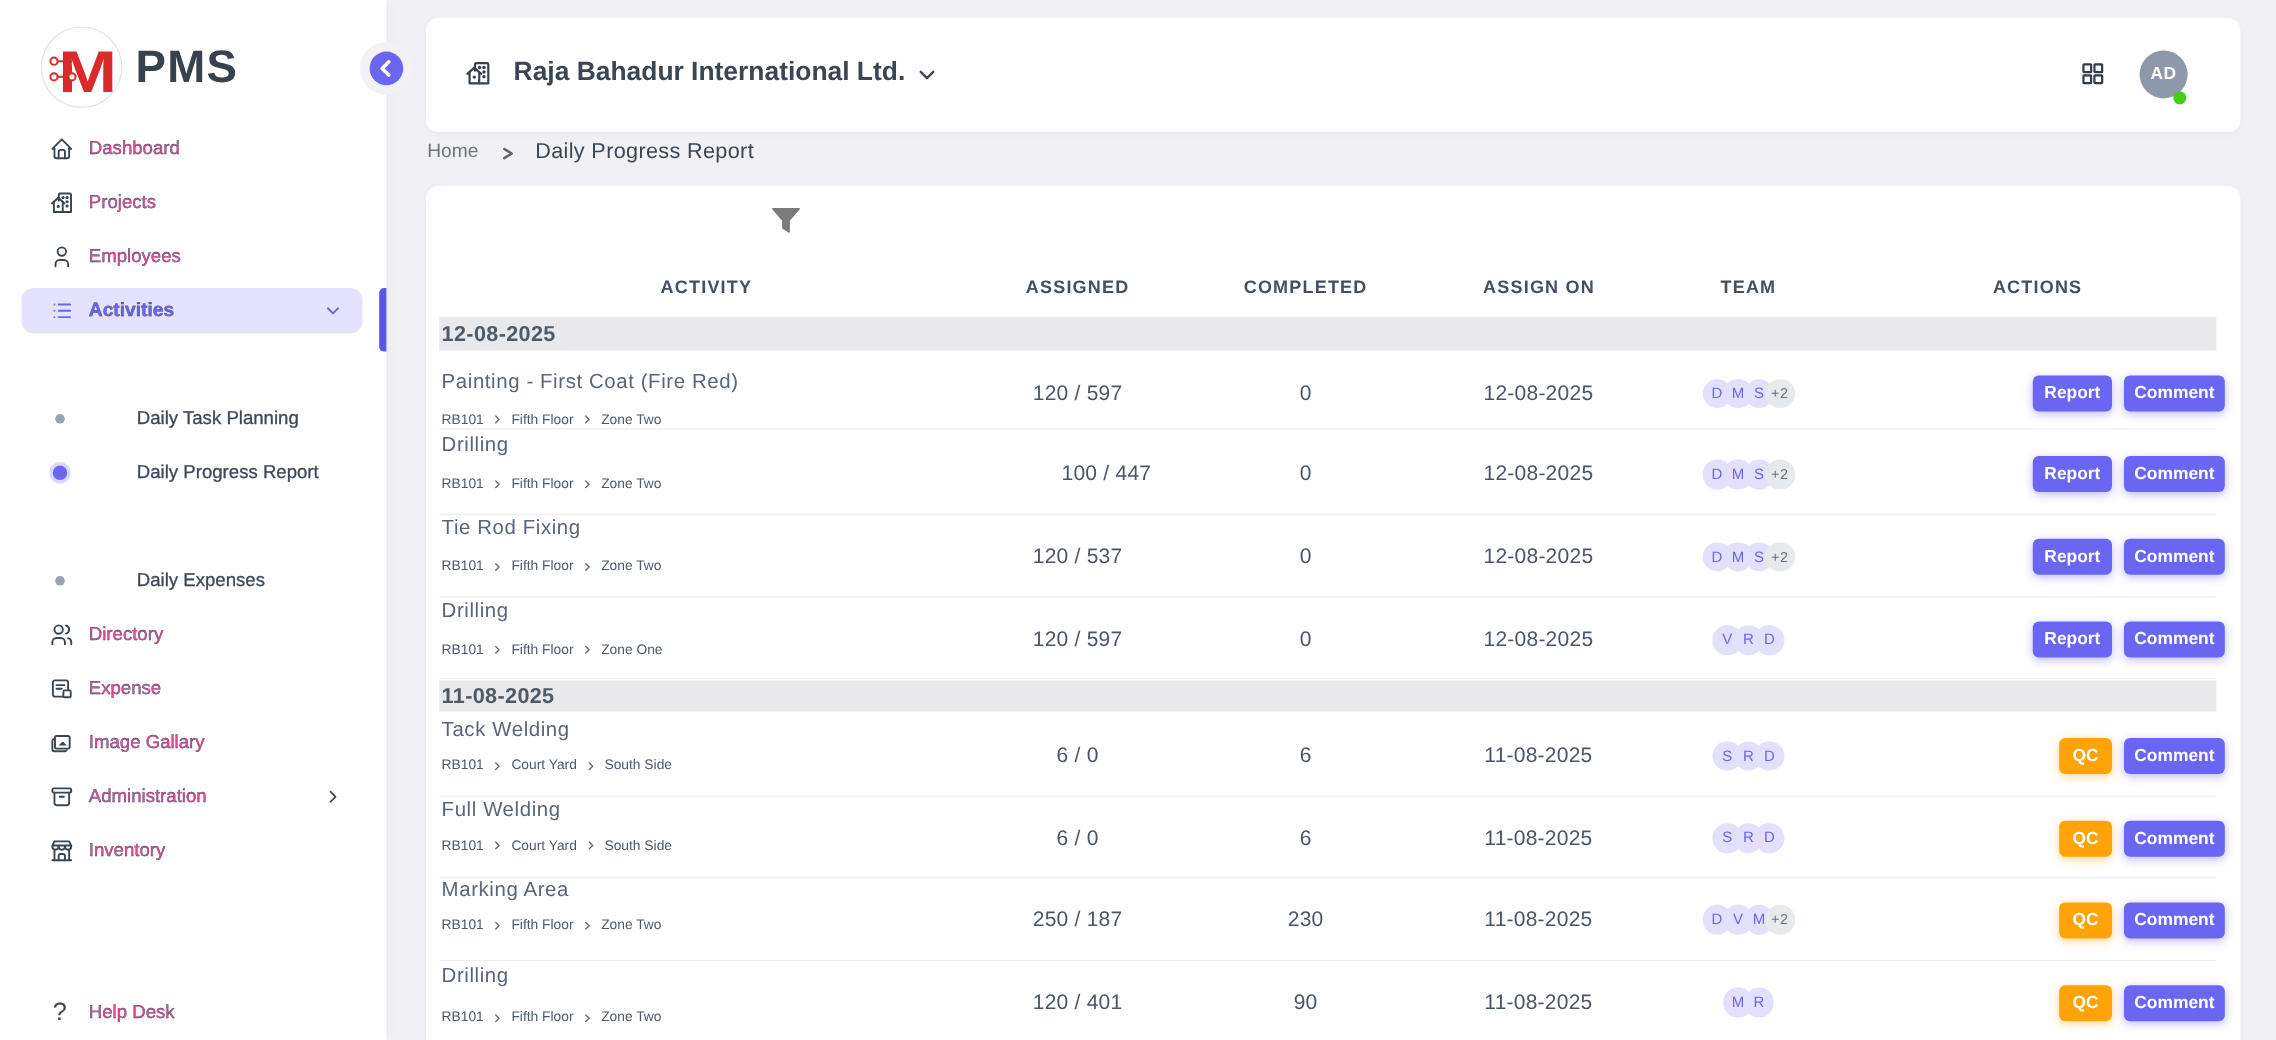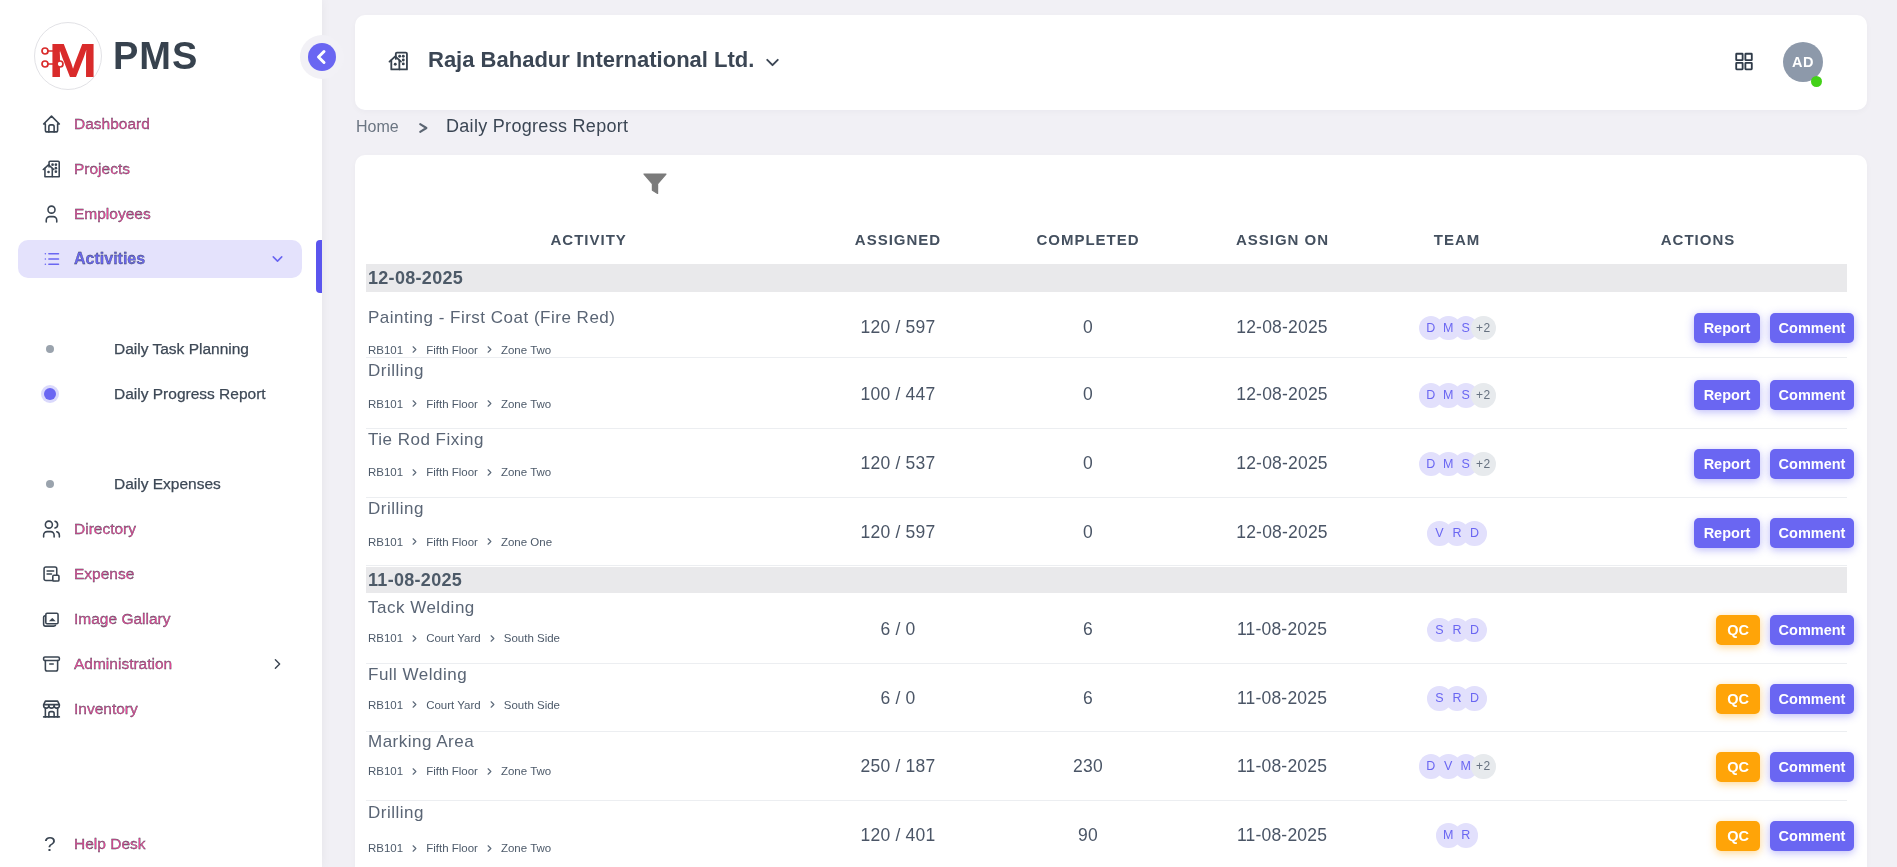--- a/index.html
+++ b/index.html
@@ -246,21 +246,21 @@
         <svg class="csep" viewBox="0 0 24 24">
           <path d="M9 6l6 6l-6 6"></path>
         </svg>
         <span>Fifth Floor</span>
         <svg class="csep" viewBox="0 0 24 24">
           <path d="M9 6l6 6l-6 6"></path>
         </svg>
         <span>Zone Two</span>
       </div>
 </div>
-<div class="num" style="left:463px;top:229.3px">100 / 447</div>
+<div class="num" style="left:487px;top:229.3px">100 / 447</div>
 <div class="num" style="left:653px;top:229.3px">0</div>
 <div class="num" style="left:847px;top:229.3px">12-08-2025</div>
 <div class="avrow" style="top:228.1px">
       <div class="av" style="left:1063.5px">D</div>
       <div class="av" style="left:1081.0px">M</div>
       <div class="av" style="left:1098.5px">S</div>
       <div class="av plus" style="left:1116.0px">+2</div>
     </div>
 <div class="btn" style="left:1339px;top:225.3px;width:66px">Report</div>
     <div class="btn" style="left:1415px;top:225.3px;width:84px">Comment</div>

